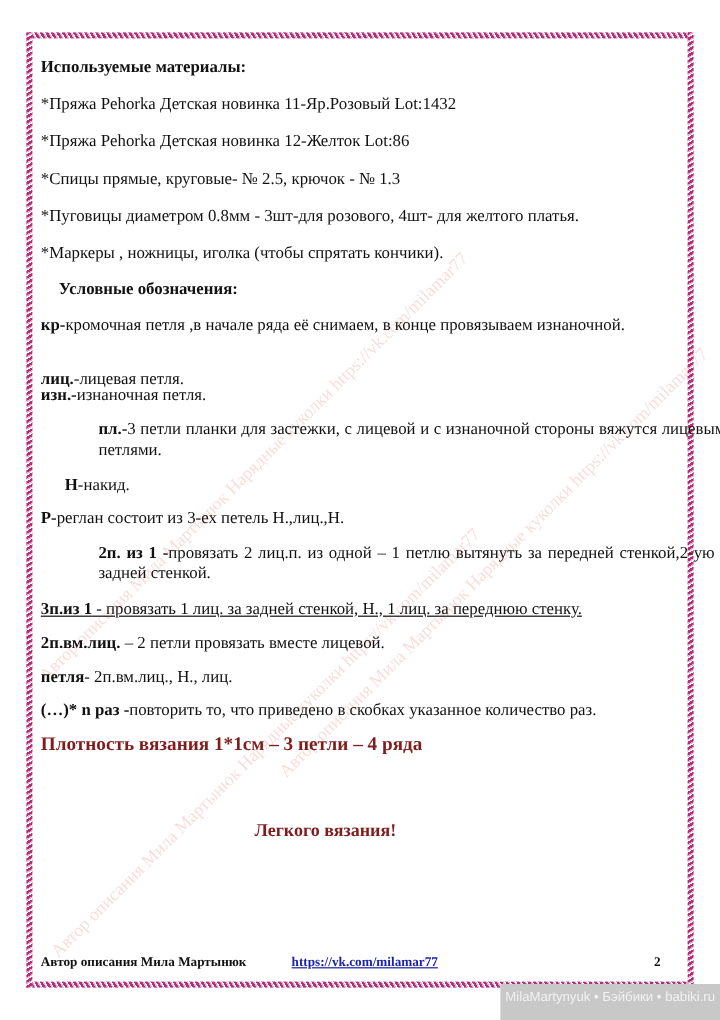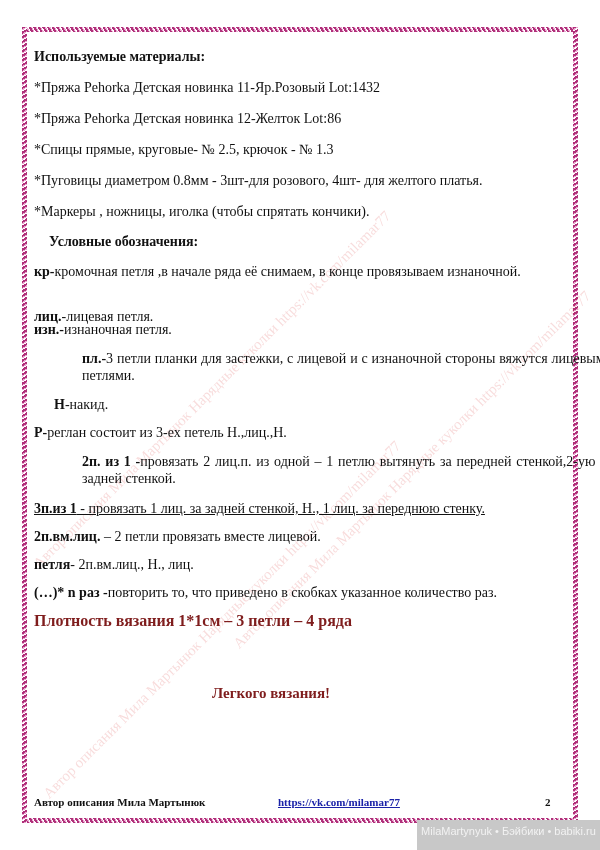--- a/index.html
+++ b/index.html
@@ -18,21 +18,21 @@
         transform-origin:left top; transform:rotate(-45deg); pointer-events:none; font-family:"Liberation Serif", serif; }
 
   .content { position:absolute; left:34px; top:48px; width:530px; font-size:14px; line-height:17px; }
   .p { position:absolute; left:0; width:530px; margin:0; }
   .b { font-weight:bold; }
   .justify { text-align:justify; text-align-last:left;margin-left:48px; }
   .red { color:#7f1d1d; font-weight:bold; }
   .gauge { font-size:16px; }
   .wish { font-size:15px; }
   .footer { position:absolute; left:34px; top:796px; width:530px; font-size:11px; font-weight:bold; }
-  .footer .link { position:absolute; left:209px; color:#1a22a8; text-decoration:underline;margin-left:35px; }
+  .footer .link { position:absolute; left:209px; color:#1a22a8; text-decoration:underline; }
   .footer .pg { position:absolute; left:511px; }
   .badge { position:absolute; left:417px; top:820px; width:183px; height:32px; background:#c8c8c8;
            color:#f2f2f2; font-family:"Liberation Sans", sans-serif; font-size:11px; line-height:22px; text-align:center; }
 </style>
 </head>
 <body>
 
 <div class="frame">
   <div class="rope top"></div>
   <div class="rope bottom"></div>

